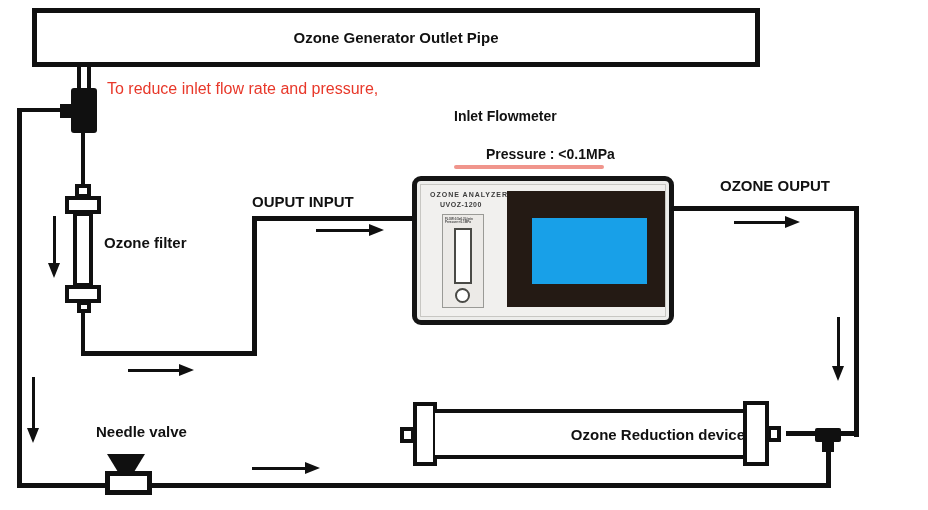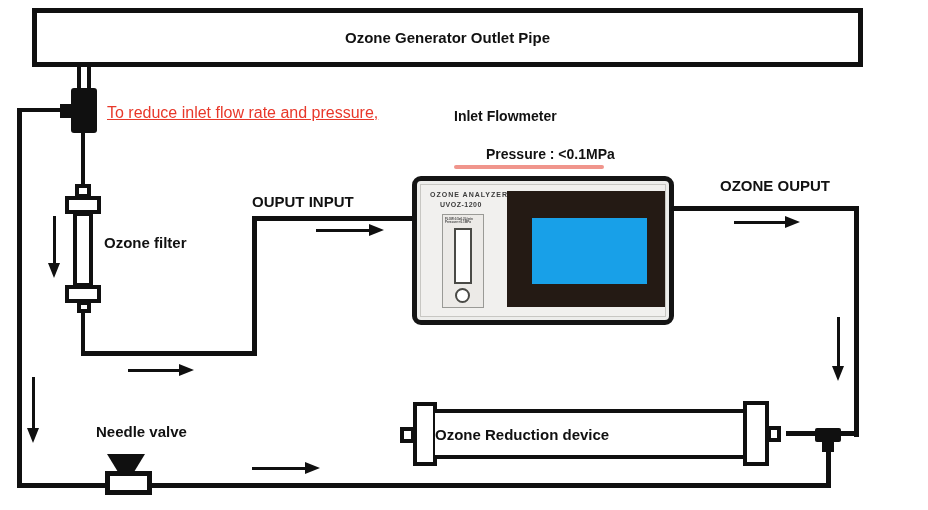--- a/index.html
+++ b/index.html
@@ -20,42 +20,42 @@
   .arrow-d{position:absolute;width:13px;}
   .arrow-d .stem{position:absolute;top:0;left:5px;width:3px;background:#101010;bottom:13px;}
   .arrow-d .head{position:absolute;bottom:0;left:0;width:0;height:0;
     border-top:15px solid #101010;border-left:6.5px solid transparent;border-right:6.5px solid transparent;}
   
   .lbl{position:absolute;font-weight:bold;white-space:nowrap;}
   .lbl15{font-size:15px;}
   .lbl14{font-size:14px;padding-left:30px;}
   .red-note{position:absolute;color:#e8382a;font-size:16px;font-weight:400;white-space:nowrap;}
   
-  #top-pipe{position:absolute;left:32px;top:8px;width:831px;height:59px;border:5px solid #101010;
+  #top-pipe{position:absolute;left:32px;top:8px;width:728px;height:59px;border:5px solid #101010;
     box-sizing:border-box;background:#fff;display:flex;align-items:center;justify-content:center;}
   #top-pipe span{font-weight:bold;font-size:15px;}
   
   #analyzer{position:absolute;left:412px;top:176px;width:262px;height:149px;background:#ededeb;
     border:5px solid #141414;border-radius:9px;box-sizing:border-box;}
   #analyzer .face{position:absolute;left:3px;top:3px;right:3px;bottom:3px;
     border:1px solid #c8c7c3;background:#f1f0ee;}
   #an-title{position:absolute;left:13px;top:10px;font-size:7px;font-weight:bold;letter-spacing:1px;color:#3c3c3c;white-space:nowrap;}
   #an-model{position:absolute;left:23px;top:20px;font-size:7px;font-weight:bold;letter-spacing:.5px;color:#3c3c3c;white-space:nowrap;}
   #an-flowpanel{position:absolute;left:25px;top:33px;width:42px;height:94px;background:#eceae7;
     border:1px solid #9a9a96;box-sizing:border-box;}
   .fp-text{position:absolute;left:2px;top:2px;width:72px;font-size:6px;line-height:6px;color:#444;
     font-weight:bold;transform:scale(.5);transform-origin:left top;white-space:nowrap;}
   #fp-tube{position:absolute;left:11px;top:13px;width:18px;height:56px;background:#fff;border:2px solid #4a4a46;box-sizing:border-box;}
   #fp-circle{position:absolute;left:12px;bottom:4px;width:15px;height:15px;border-radius:50%;background:#fff;border:2px solid #4a4a46;box-sizing:border-box;}
   #an-screen{position:absolute;left:90px;top:10px;width:158px;height:116px;background:#241a14;}
   #an-blue{position:absolute;left:25px;top:27px;width:115px;height:66px;background:#18a0e8;}
   
   #rd-body{position:absolute;left:435px;top:409px;width:310px;height:50px;box-sizing:border-box;
     border-top:4px solid #101010;border-bottom:4px solid #101010;background:#fff;
-    display:flex;align-items:center;justify-content:flex-start;}
+    display:flex;align-items:center;justify-content:flex-end;}
   #rd-body span{font-weight:bold;font-size:15px;}
   
   #nv-funnel{position:absolute;left:107px;top:454px;width:16px;height:0;
     border-top:18px solid #101010;border-left:11px solid transparent;border-right:11px solid transparent;}
   #nv-body{position:absolute;left:105px;top:471px;width:47px;height:24px;border:5px solid #101010;
     box-sizing:border-box;background:#fff;}
   
   #pressure-underline{position:absolute;left:454px;top:165px;width:150px;height:4px;background:#f0958c;border-radius:2px;}
   #caption{position:absolute;left:420px;top:349px;width:266px;text-align:center;font-weight:bold;font-size:16px;}
 </style>
@@ -67,21 +67,21 @@
   <div id="top-pipe">
     <span>Ozone Generator Outlet Pipe</span>
   </div>
 
   <div class="blk" style="left:77px;top:67px;width:4px;height:22px;"></div>
   <div class="blk" style="left:87px;top:67px;width:4px;height:22px;"></div>
 
   <div class="blk" style="left:71px;top:88px;width:26px;height:45px;border-radius:3px;"></div>
   <div class="blk" style="left:60px;top:104px;width:12px;height:14px;"></div>
 
-  <div class="red-note" style="left:107px;top:104px;text-decoration:underline;">To reduce inlet flow rate and pressure,</div>
+  <div class="red-note" style="left:107px;top:80px;">To reduce inlet flow rate and pressure,</div>
 
   <div class="hline" style="left:19px;top:108px;width:43px;height:4px;"></div>
   <div class="vline" style="left:17px;top:108px;height:379px;"></div>
 
   <div class="vline" style="left:81px;top:131px;width:4px;height:56px;"></div>
 
   <div class="capbox" style="left:75px;top:184px;width:16px;height:14px;"></div>
   <div class="capbox" style="left:65px;top:196px;width:36px;height:18px;"></div>
   <div class="capbox" style="left:73px;top:212px;width:20px;height:75px;"></div>
   <div class="capbox" style="left:65px;top:285px;width:36px;height:18px;"></div>

